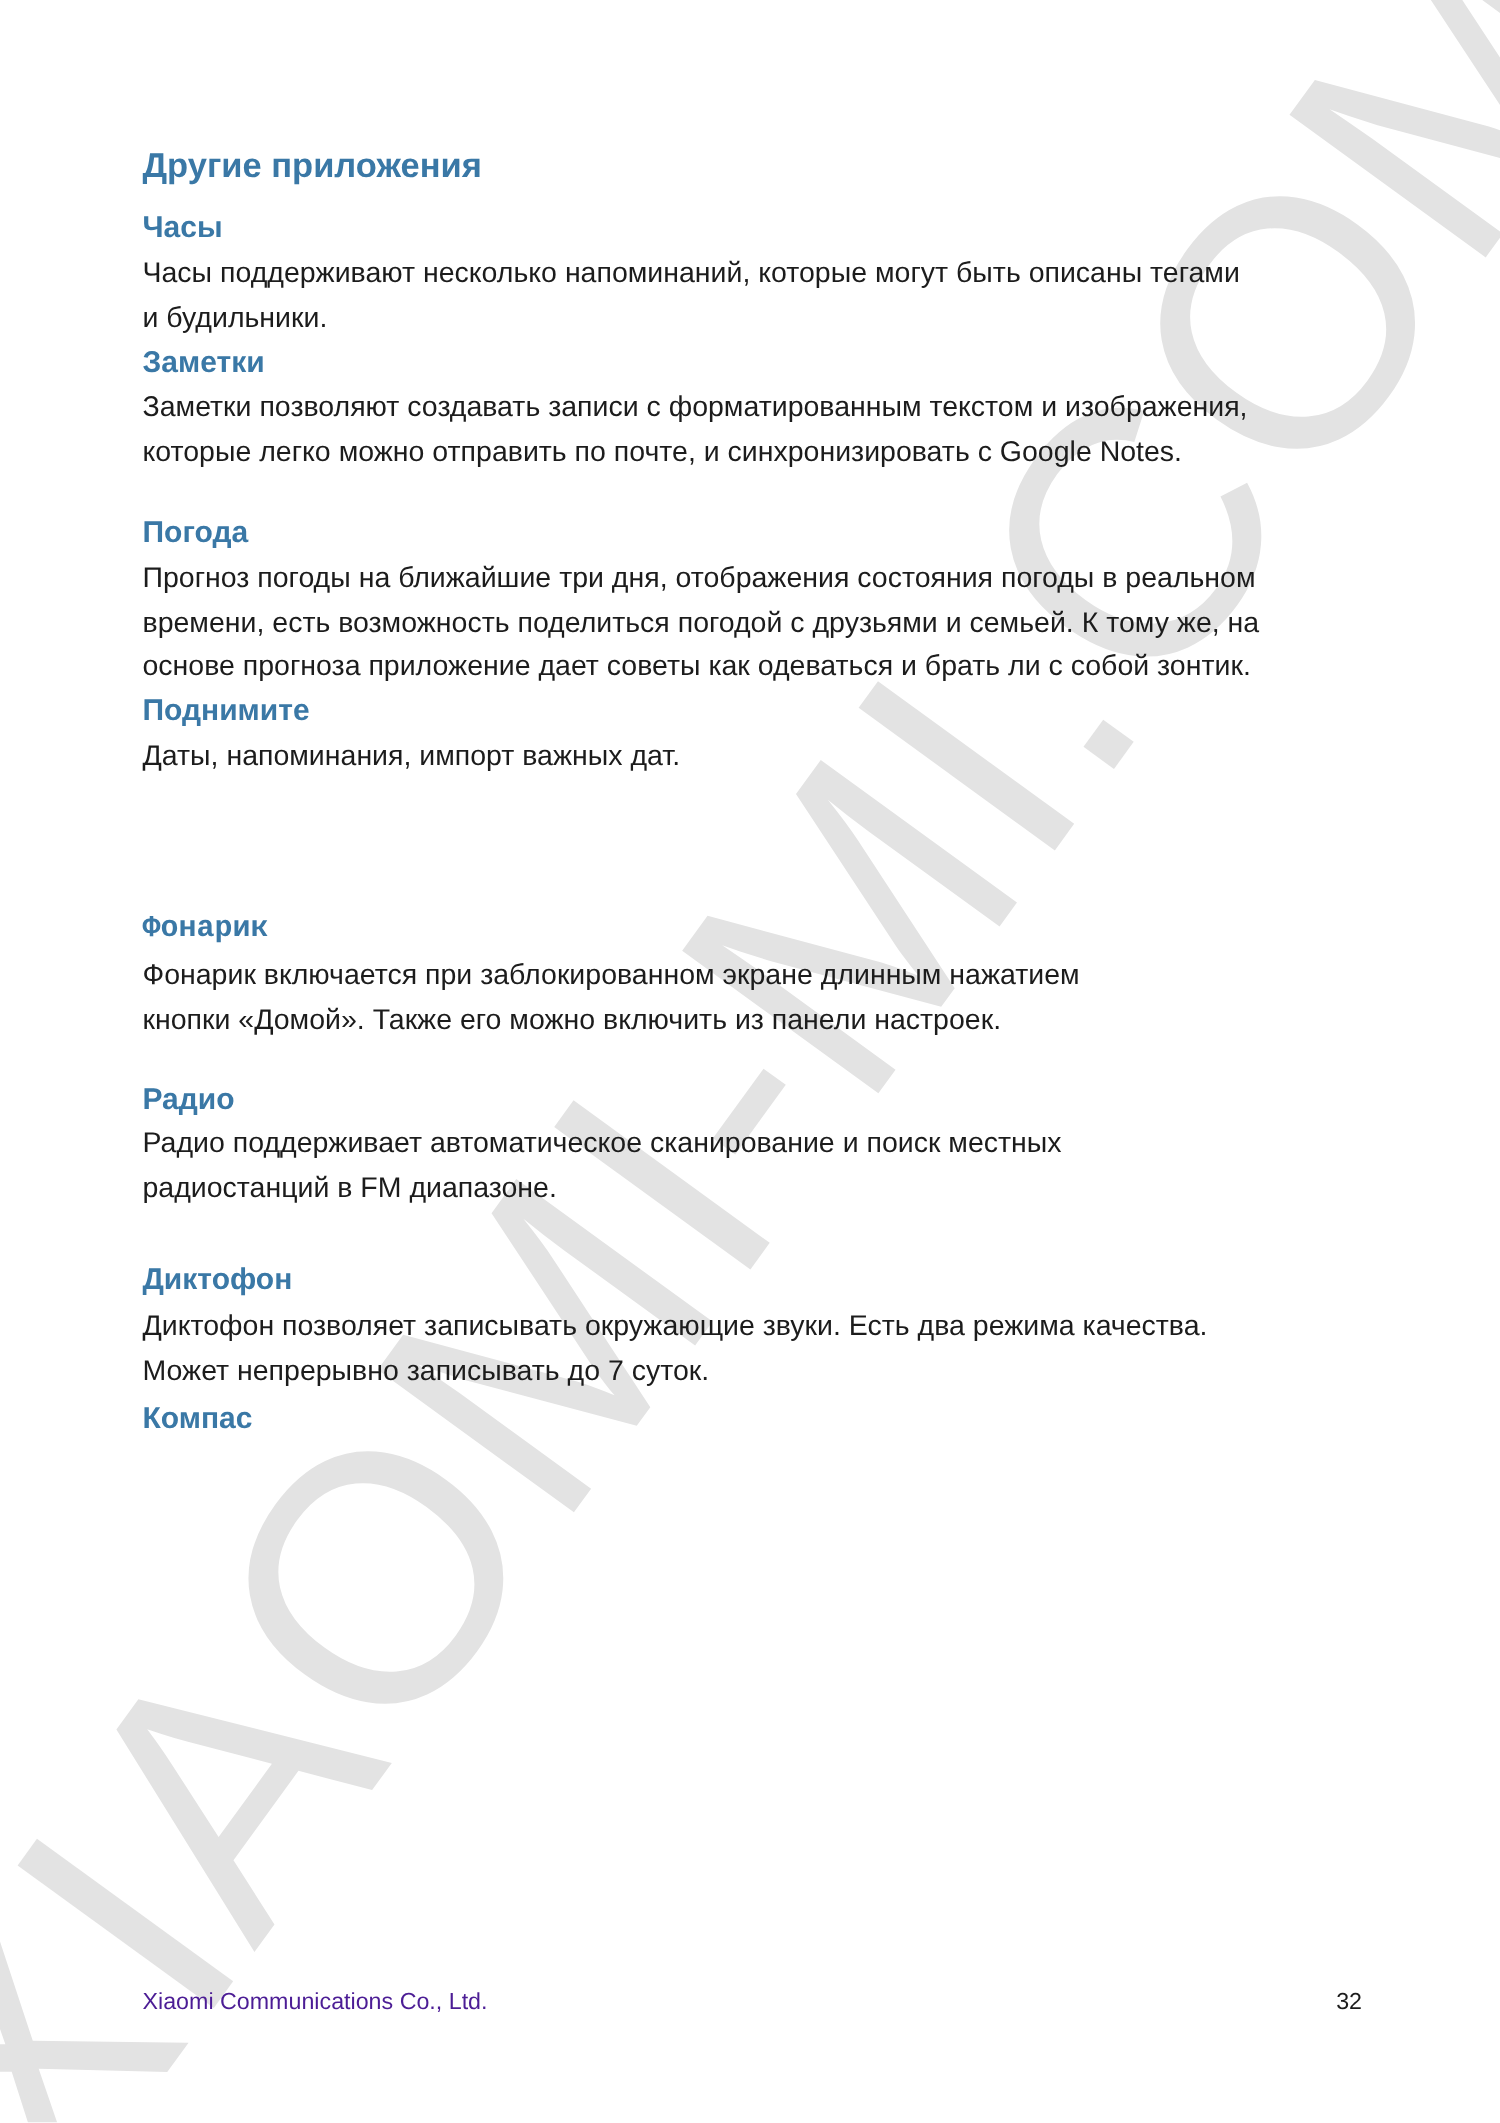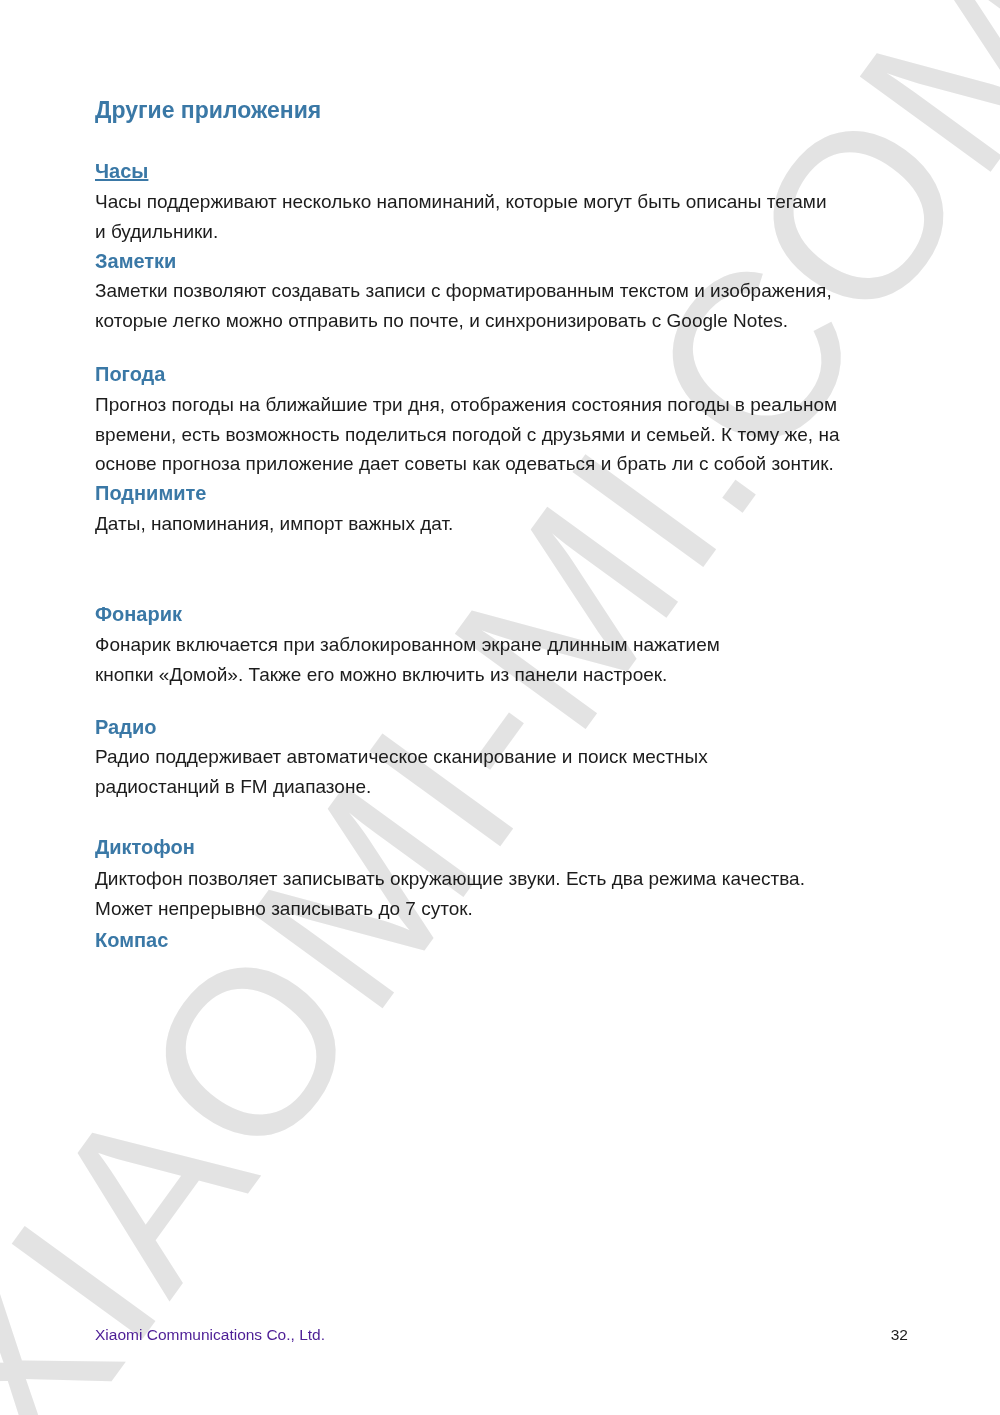--- a/index.html
+++ b/index.html
@@ -45,25 +45,25 @@
     color: #3a78a6;
   }
   .sec-b {
     margin: 0;
     font-size: 19px;
     line-height: 29.5px;
     color: #1c1c1c;
     white-space: pre;
   }
   
-  .s0 .sec-h { margin-top: 33px; text-decoration: underline; }
+  .s0 .sec-h { margin-top: 14px; }
   .s1 .sec-h { margin-top: 26px; }
   .s2 .sec-h { margin-top: 2px; }
   .s3 .sec-h { margin-top: 1px; }
-  .s4 .sec-h { margin-top: 63px; }
+  .s4 .sec-h { margin-top: 88px; font-family: Liberation Mono, monospace; }
   .s5 .sec-h { margin-top: 25px; }
   .s6 .sec-h { margin-top: 33px; }
   .s7 .sec-h { margin-top: 4px; }
   .sec-b { margin-top: 3px; }
   .s2 .sec-b { margin-top: 2px; }
   .s5 .sec-b { margin-top: 2px; }
   .s6 .sec-b { margin-top: 4px; }
   .s7 .sec-b { margin-top: 6px; }
   
   .red-watermark {

